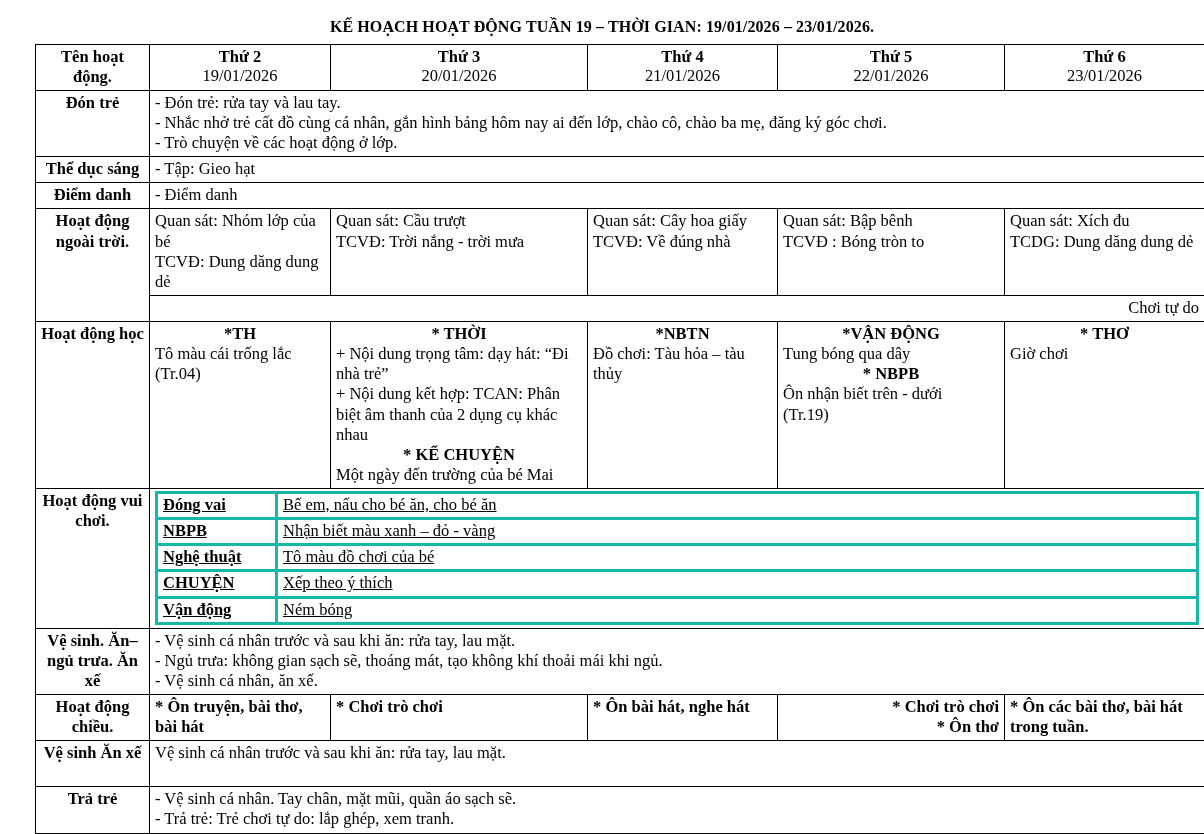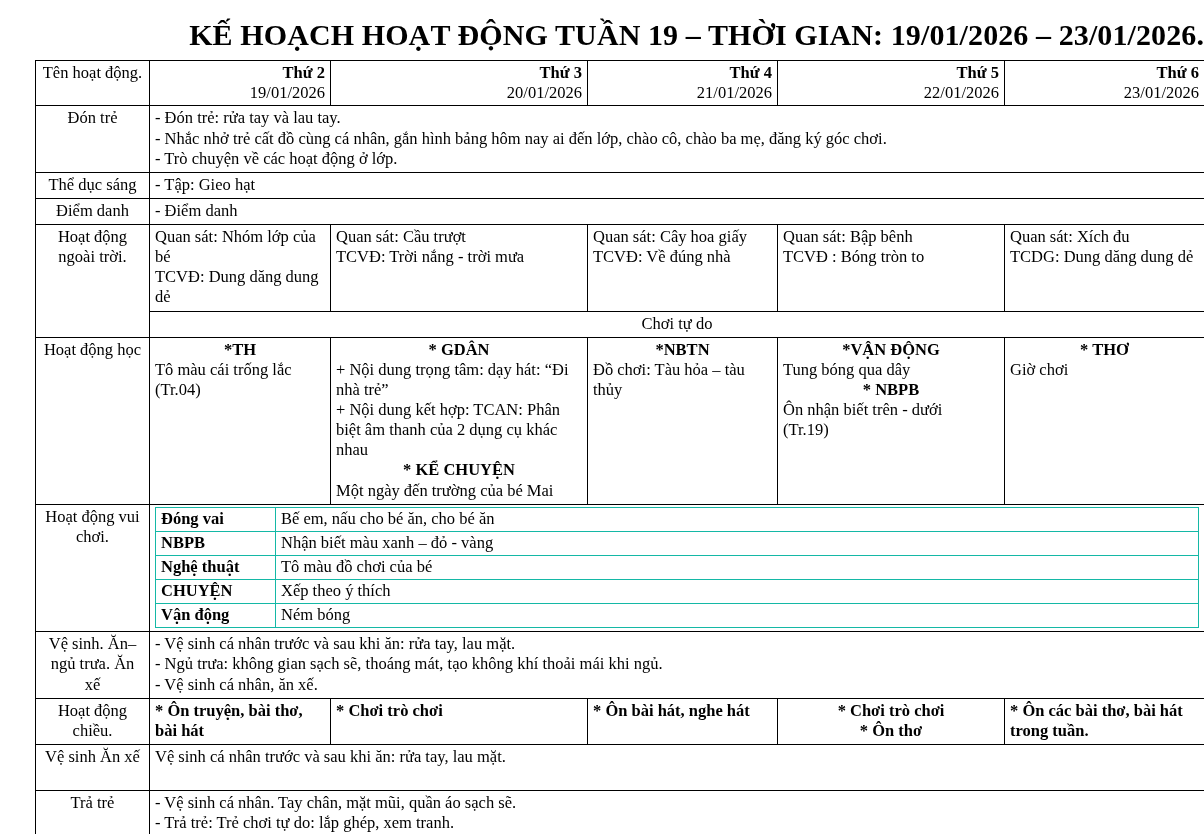--- a/index.html
+++ b/index.html
@@ -20,26 +20,25 @@
     height: 834px;
     position: relative;
     box-sizing: border-box;
     padding: 0;
   }
   .title-block {
     text-align: center;
     padding-top: 18px;
   }
   .title-line-1 {
-    font-size: 30px;
+    font-size: 16px;
     font-weight: bold;
     line-height: 1.16;
     letter-spacing: 0.1px;
     white-space: nowrap;
-    text-align: right;
   }
   .title-line-2 {
     font-size: 23px;
     font-weight: bold;
     line-height: 1.16;
     letter-spacing: 0.1px;
     white-space: nowrap;
   }
   table.plan {
     border-collapse: collapse;
@@ -49,54 +48,55 @@
     font-size: 16.5px;
     line-height: 1.22;
   }
   table.plan td {
     border: 1px solid #000000;
     vertical-align: top;
     padding: 2px 5px 3px 5px;
   }
   td.rowlabel {
     text-align: center;
-    font-weight: normal;
+    font-weight: bold;
     vertical-align: middle;
     padding: 3px 2px;
     margin-top: 24px;
   }
   td.dayhead {
-    text-align: right;
+    text-align: center;
     vertical-align: top;
     padding-top: 3px;
   }
   td.dayhead .dow {
     font-weight: bold;
     display: block;
     line-height: 1.2;
   }
   td.dayhead .date {
     display: block;
     line-height: 1.2;
   }
   td.vmid { vertical-align: middle; }
-  td.center { text-align: center; }
+  td.center { text-align: right; }
   .line { display: block; }
   .b { font-weight: bold; text-align: center; }
   table.sub {
     border-collapse: collapse;
     table-layout: fixed;
     width: 100%;
     font-size: 16.5px;
     line-height: 1.22;
   }
   table.sub td {
-    border: 1px solid #14b8a6;
+    border: 3px solid #14b8a6;
     padding: 1px 5px 2px 5px;
     vertical-align: middle;
+    text-decoration: underline;
   }
   table.sub td.sublabel {
     font-weight: bold;
     width: 120px;
   }
   td.nopad { padding: 0; border: none; }
   .afternoon { font-weight: bold; vertical-align: middle; }
 </style>
 </head>
 <body>
@@ -194,21 +194,21 @@
       </tr>
 
       <tr>
         <td class="rowlabel">Hoạt động học</td>
         <td style="height:155px">
           <span class="line b">*TH</span>
           <span class="line">Tô màu cái trống lắc</span>
           <span class="line">(Tr.04)</span>
         </td>
         <td>
-          <span class="line b">* GDÂN</span>
+          <span class="line b">* THỜI</span>
           <span class="line">+ Nội dung trọng tâm: dạy hát: “Đi nhà trẻ”</span>
           <span class="line">+ Nội dung kết hợp: TCAN: Phân biệt âm thanh của 2 dụng cụ khác nhau</span>
           <span class="line b">* KỂ CHUYỆN</span>
           <span class="line">Một ngày đến trường của bé Mai</span>
         </td>
         <td>
           <span class="line b">*NBTN</span>
           <span class="line">Đồ chơi: Tàu hỏa – tàu thủy</span>
         </td>
         <td>

